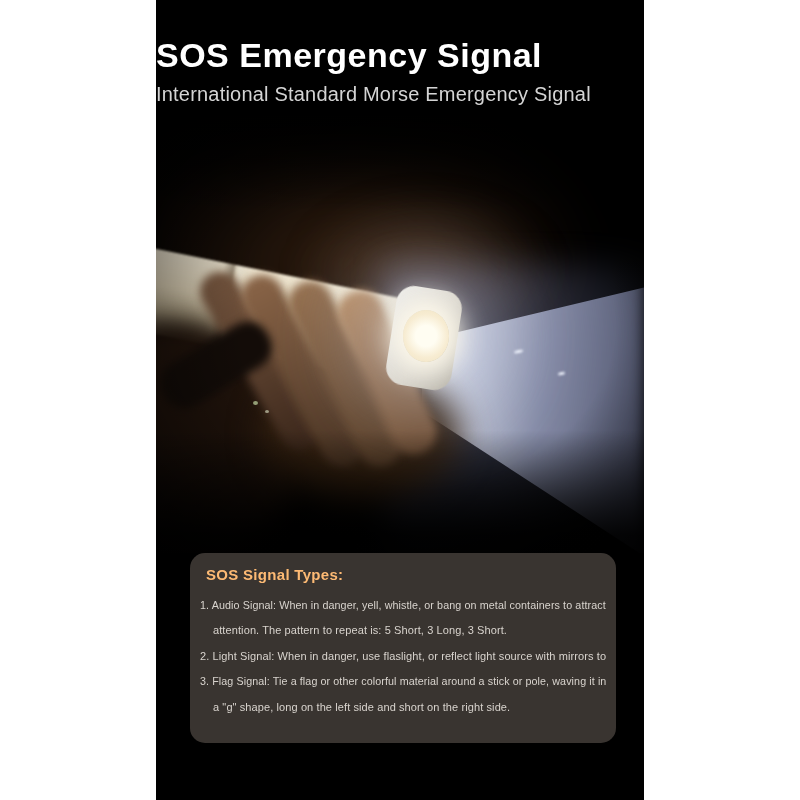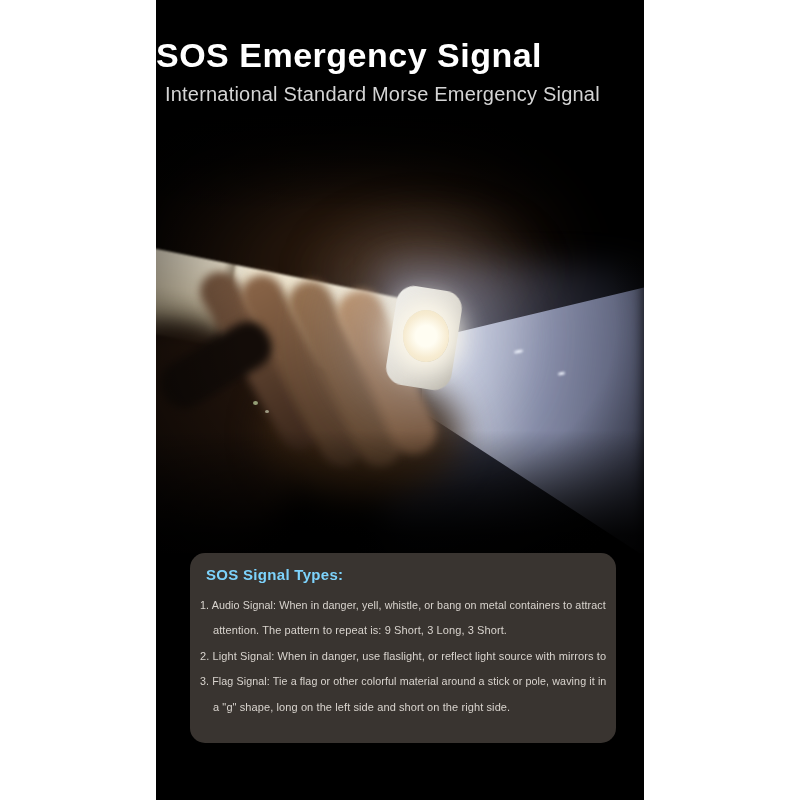--- a/index.html
+++ b/index.html
@@ -3,21 +3,21 @@
 <meta charset="utf-8">
 <style>
   * { margin:0; padding:0; box-sizing:border-box; }
   html,body { width:800px; height:800px; background:#ffffff; font-family:"Liberation Sans", sans-serif; }
   .canvas { position:relative; width:800px; height:800px; background:#ffffff; overflow:hidden; }
   .content { position:absolute; left:156px; top:0; width:488px; height:800px; background:#000000; overflow:hidden; }
 
   
   .hdr { position:absolute; top:0; left:0; width:100%; text-align:left; padding-top:33px; z-index:20; }
   .title { color:#ffffff; font-size:34px; font-weight:bold; letter-spacing:.5px; line-height:1.3; }
-  .subtitle { color:#d4d4d4; font-size:20px; font-weight:400; letter-spacing:.2px; margin-top:6px;padding-left:9px; }
+  .subtitle { color:#d4d4d4; font-size:20px; font-weight:400; letter-spacing:.2px; margin-top:6px; }
 
   
   .photo { position:absolute; left:0; top:115px; width:488px; height:438px; background:#000; overflow:hidden; }
   .photo > div { position:absolute; }
   .ambient { left:-10px; top:30px; width:440px; height:260px;
     background:radial-gradient(ellipse at 45% 45%, rgba(118,72,38,.38), rgba(70,40,20,.18) 55%, transparent 75%);
     filter:blur(22px); z-index:1; }
   .ambient2 { left:140px; top:80px; width:260px; height:150px;
     background:radial-gradient(ellipse, rgba(150,95,48,.28), transparent 70%); filter:blur(18px); z-index:1; }
 
@@ -61,21 +61,21 @@
   .sp2 { left:402px; top:257px; width:7px; height:3px; transform:rotate(-12deg); }
 
   .vignette { left:0; top:0; width:100%; height:100%; z-index:13;
     background:
       linear-gradient(to bottom, rgba(0,0,0,.78), rgba(0,0,0,0) 22%, rgba(0,0,0,0) 72%, rgba(0,0,0,.9) 96%),
       radial-gradient(ellipse at 56% 48%, rgba(0,0,0,0) 48%, rgba(0,0,0,.45) 78%, rgba(0,0,0,.85) 100%); }
 
   
   .panel { position:absolute; left:34px; top:553px; width:426px; height:190px;
     background:#393430; border-radius:15px; padding:12px 10px 0 10px; overflow:hidden; z-index:30; }
-  .panel-heading { color:#7dd3fc; font-size:15px; font-weight:bold; letter-spacing:.3px;
+  .panel-heading { color:#fdba74; font-size:15px; font-weight:bold; letter-spacing:.3px;
     margin-left:6px; line-height:20px; margin-bottom:8px; }
   .line { color:#d9d4ce; font-size:11px; letter-spacing:.1px; height:25.4px; line-height:25.4px;
     white-space:pre; overflow:visible; }
   .cont { margin-left:13px; }
 </style>
 </head>
 <body>
 
 <div class="canvas">
   <div class="content">
@@ -106,21 +106,21 @@
       <div class="lens"></div>
       <div class="speck sp1"></div>
       <div class="speck sp2"></div>
       <div class="vignette"></div>
     </div>
 
     <div class="panel">
       <div class="panel-heading">SOS Signal Types:</div>
       <div class="list">
         <div class="line fitline" style="transform: scaleX(0.975962); transform-origin: left center;">1. Audio Signal: When in danger, yell, whistle, or bang on metal containers to attract</div>
-        <div class="line cont fitline">attention. The pattern to repeat is: 9 Short, 3 Long, 3 Short.</div>
+        <div class="line cont fitline">attention. The pattern to repeat is: 5 Short, 3 Long, 3 Short.</div>
         <div class="line fitline">2. Light Signal: When in danger, use flaslight, or reflect light source with mirrors to</div>
         <div class="line fitline" style="transform: scaleX(0.973621); transform-origin: left center;">3. Flag Signal: Tie a flag or other colorful material around a stick or pole, waving it in</div>
         <div class="line cont fitline">a "g" shape, long on the left side and short on the right side.</div>
       </div>
     </div>
 
   </div>
 </div>
 
 </body></html>

